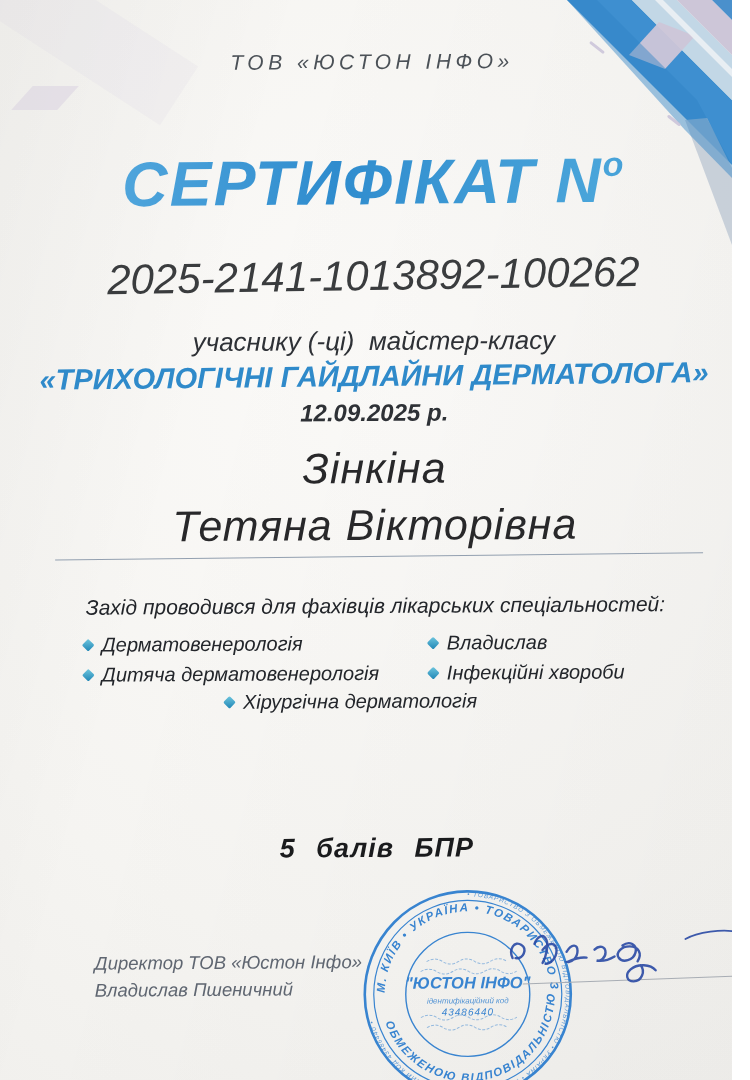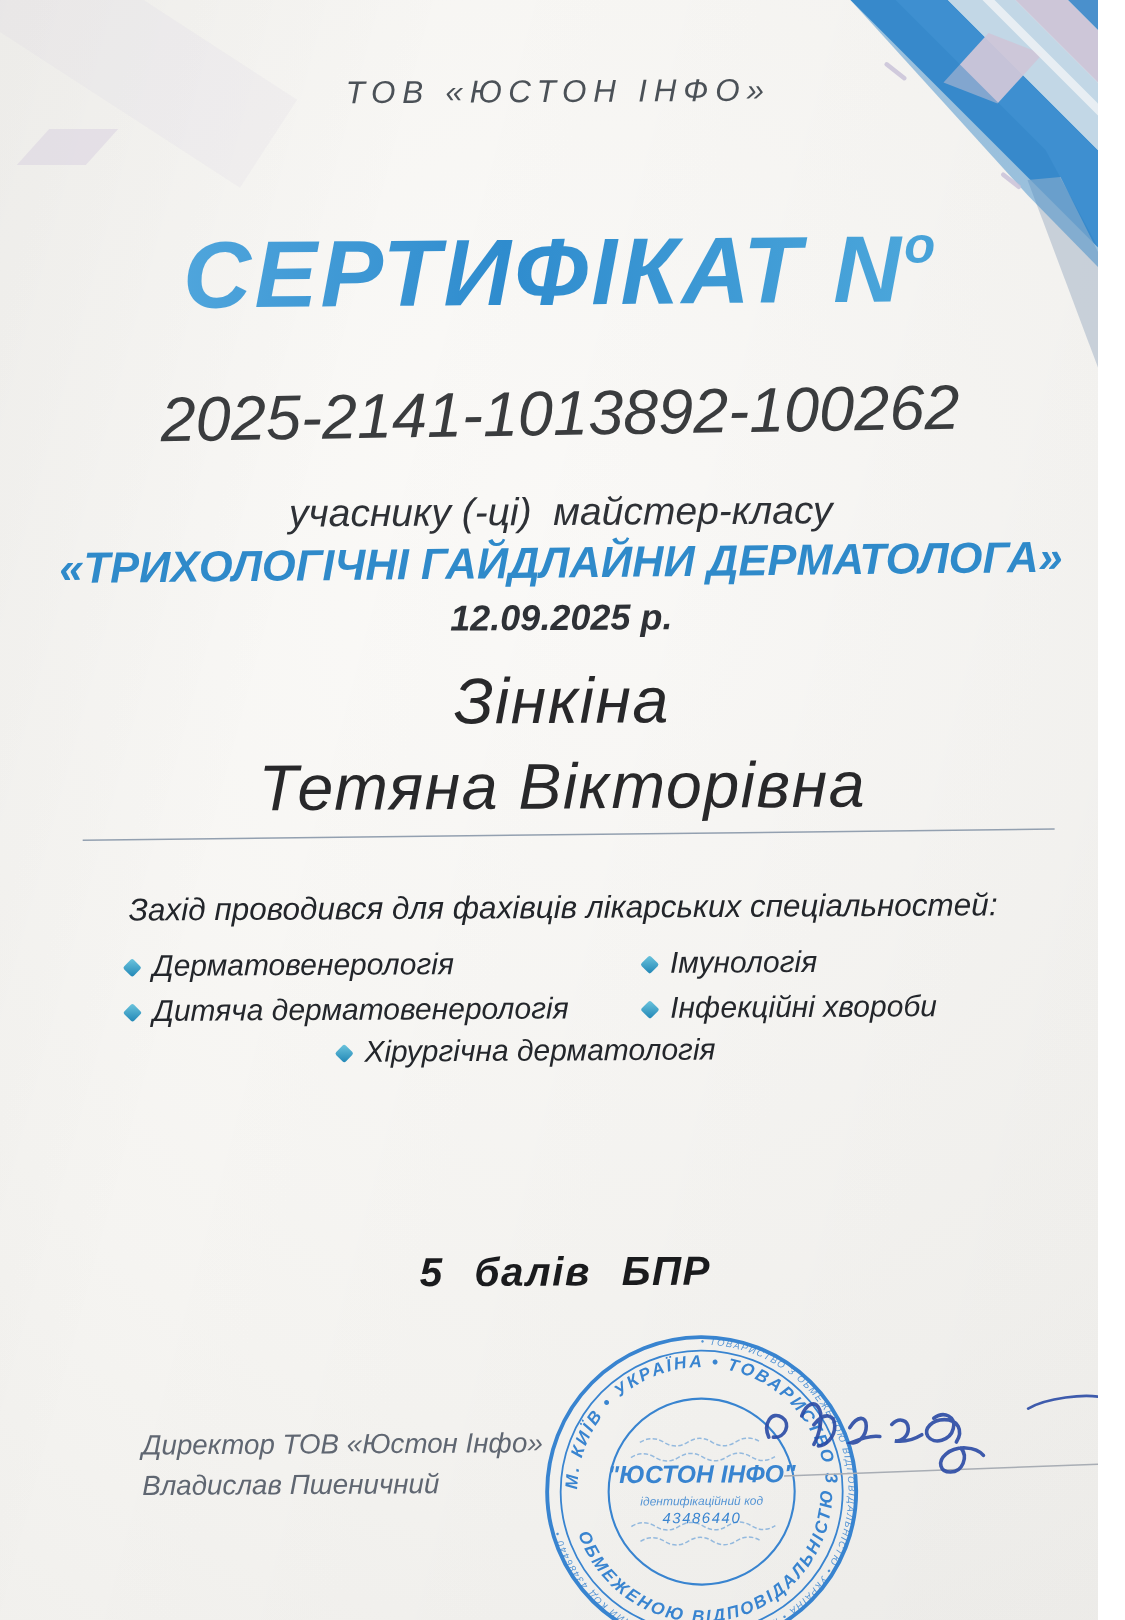--- a/index.html
+++ b/index.html
@@ -96,21 +96,21 @@
     <div class="spec-item l1">
       <span class="bullet"></span>
       <span>Дерматовенерологія</span>
     </div>
     <div class="spec-item l2">
       <span class="bullet"></span>
       <span>Дитяча дерматовенерологія</span>
     </div>
     <div class="spec-item r1">
       <span class="bullet"></span>
-      <span>Імунологія</span>
+      <span>Владислав</span>
     </div>
     <div class="spec-item r2">
       <span class="bullet"></span>
       <span>Інфекційні хвороби</span>
     </div>
     <div class="spec-item c1">
       <span class="bullet"></span>
       <span>Хірургічна дерматологія</span>
     </div>
 

